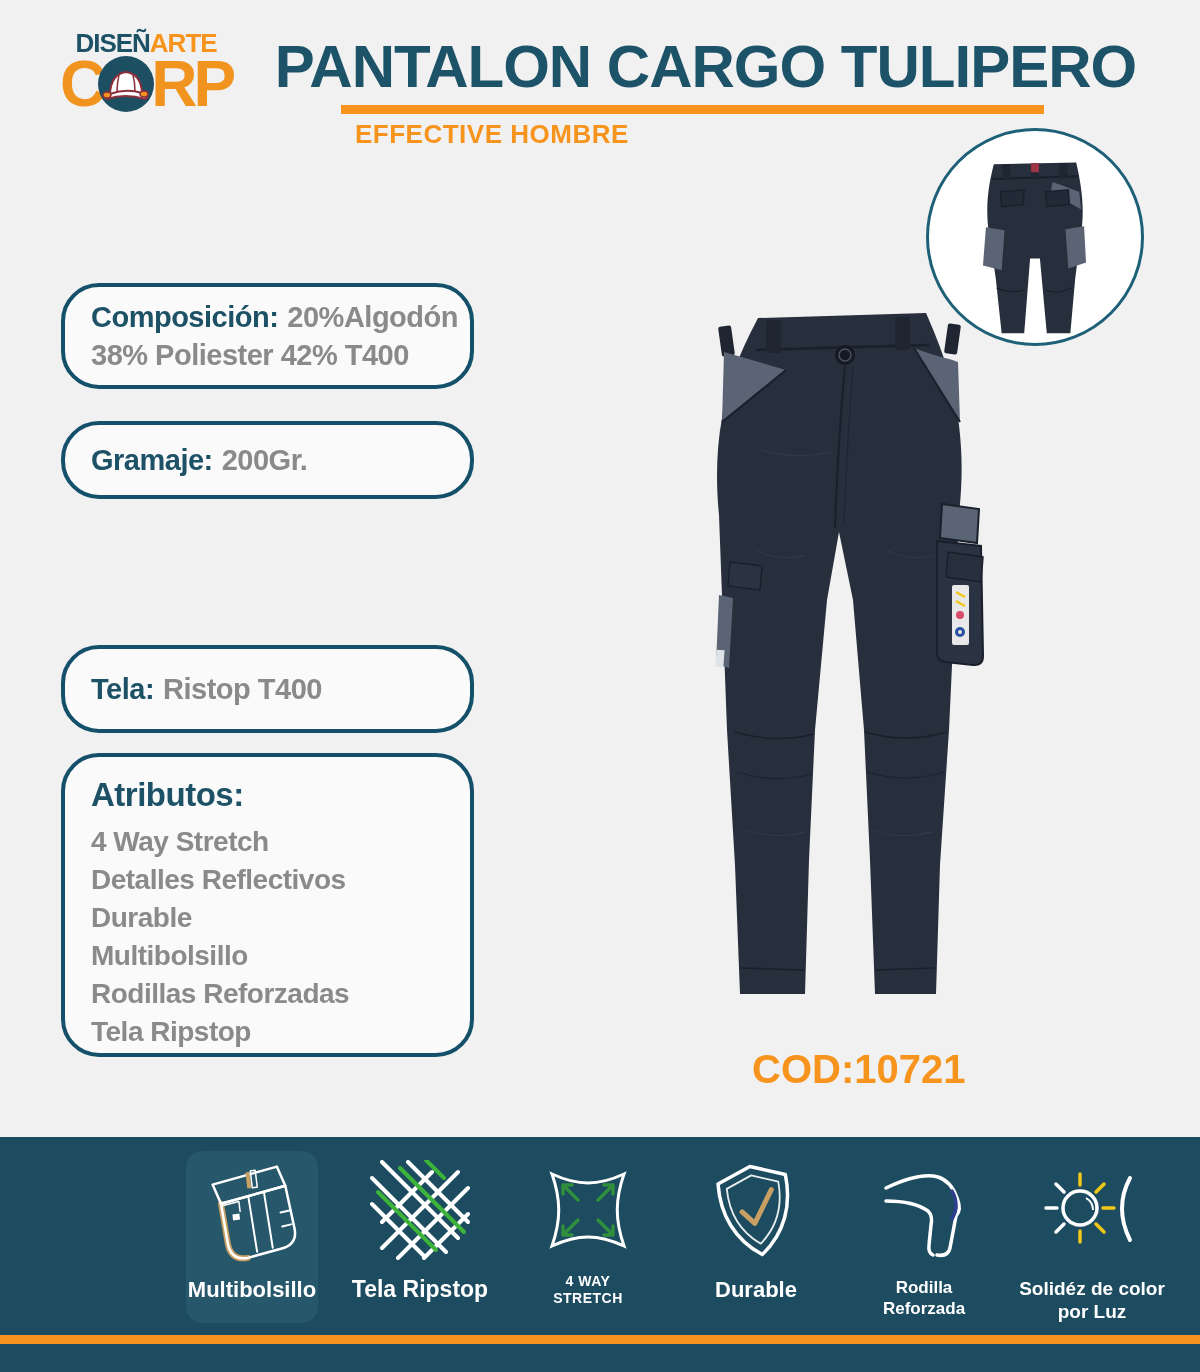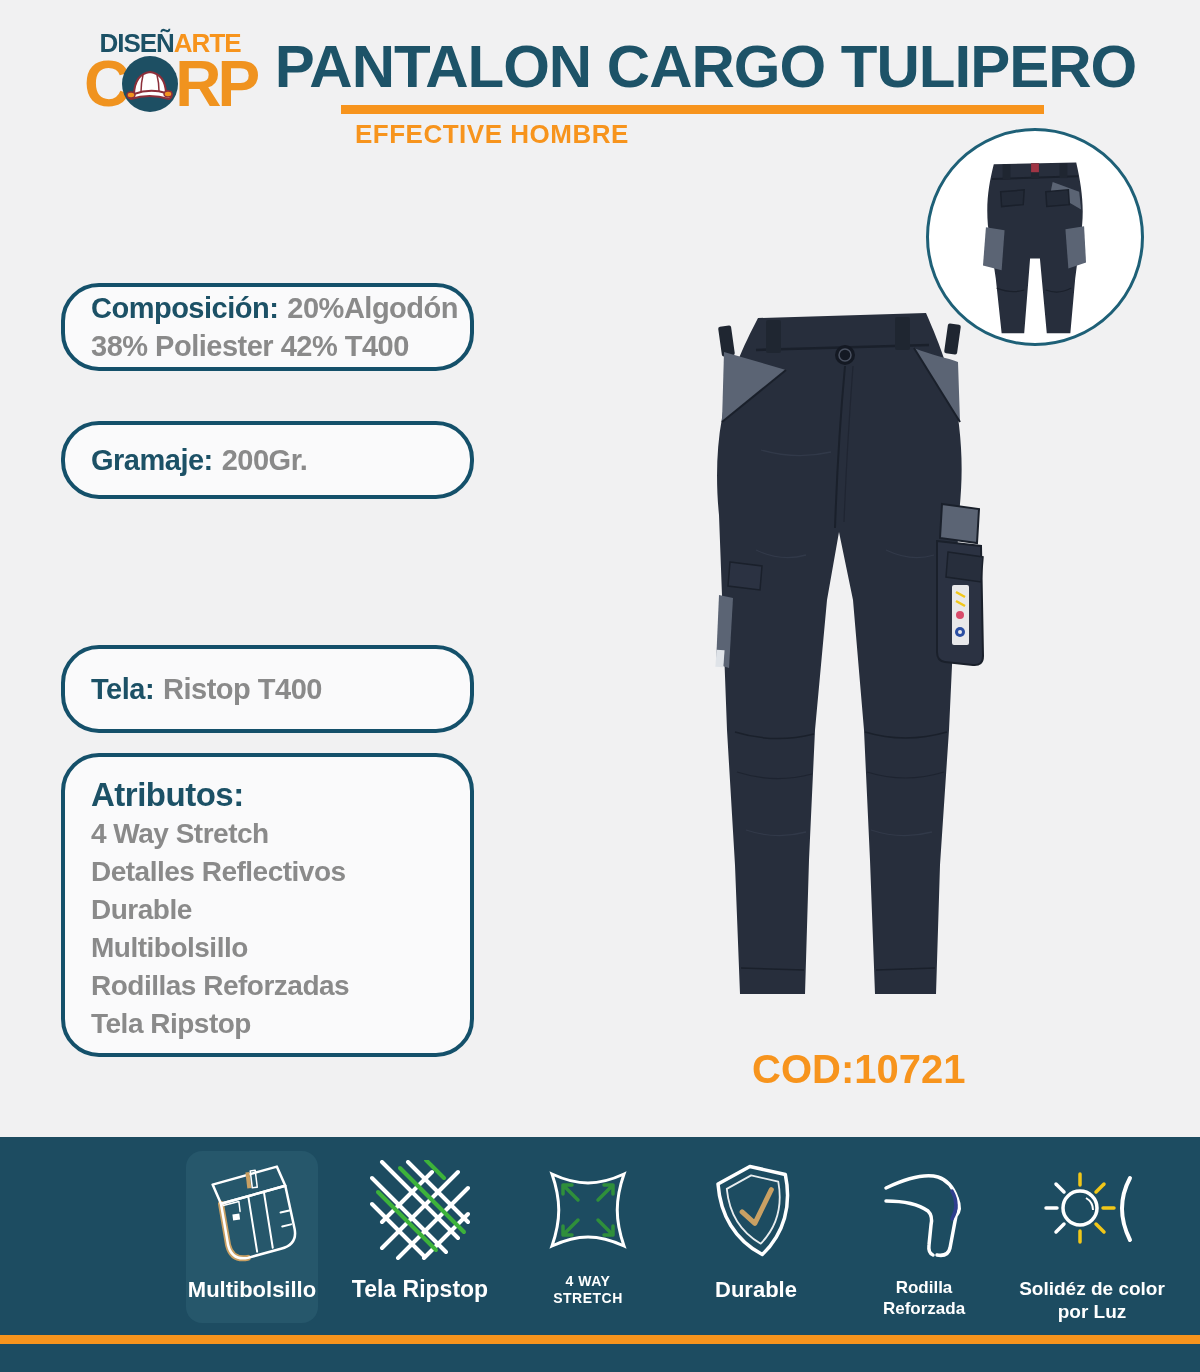--- a/index.html
+++ b/index.html
@@ -2,21 +2,21 @@
 <html><head>
 <meta charset="utf-8">
 <style>
   * { margin:0; padding:0; box-sizing:border-box; }
   html,body { background:#e6e6e6; }
   .page {
     position:relative; width:1200px; height:1372px; overflow:hidden;
     background:#f1f1f2; font-family:"Liberation Sans", sans-serif;
   }
   
-  .logo { position:absolute; left:66px; top:30px; width:160px; text-align:center;margin-left:24px; }
+  .logo { position:absolute; left:66px; top:30px; width:160px; text-align:center; }
   .logo-line1 { font-size:26px; font-weight:bold; letter-spacing:-1px; line-height:26px; white-space:nowrap; }
   .logo-line1 .t1 { color:#1c5166; }
   .logo-line1 .t2 { color:#f7941d; }
   .logo-corp { display:flex; align-items:center; justify-content:center; margin-top:-3px; height:62px; }
   .logo-corp .bigletter { font-size:64px; font-weight:bold; color:#f0931f; letter-spacing:-4px; line-height:60px; }
   .logo-helmet-circle {
     width:56px; height:56px; border-radius:50%; background:#1d4f63;
     margin:0 -3px 0 -4px; position:relative; flex:0 0 auto;
   }
   .logo-helmet-circle svg { position:absolute; left:1px; top:7px; }
@@ -32,26 +32,26 @@
   
   .spec-box {
     position:absolute; left:61px; width:413px; background:#fafafb;
     border:4px solid #14506a; border-radius:38px;
     display:flex; flex-direction:column; justify-content:center;
     padding:6px 18px 6px 26px;
   }
   .spec-line { font-weight:bold; font-size:29px; letter-spacing:-0.5px; line-height:38px; white-space:nowrap; }
   .spec-line .lbl { color:#1c5166; margin-right:9px; }
   .spec-line .val { color:#8a8a8a; }
-  .box-composicion { top:283px; height:88px; }
+  .box-composicion { top:283px; height:106px; }
   .box-gramaje     { top:421px; height:78px; }
   .box-genero      { top:528px; height:82px; }
   .box-tela        { top:645px; height:88px; }
   .box-atributos   { top:753px; height:304px; justify-content:flex-start; padding-top:18px; }
-  .attr-label { font-size:33px; font-weight:bold; color:#1c5166; letter-spacing:-0.5px; line-height:40px; margin-bottom:0; }
+  .attr-label { font-size:33px; font-weight:bold; color:#1c5166; letter-spacing:-0.5px; line-height:40px; margin-bottom:8px; }
   .attr-item { font-size:28px; font-weight:bold; color:#8a8a8a; letter-spacing:-0.5px; line-height:38px; }
   
   .pants-front { position:absolute; left:686px; top:300px; width:308px; height:726px; }
   
   .product-code { position:absolute; left:752px; top:1047px; font-size:40px; font-weight:bold; color:#f7941d; letter-spacing:0; }
   
   .banner { position:absolute; left:0; top:1137px; width:1200px; height:235px; background:#1d4c61; }
   .banner-stripe { position:absolute; left:0; top:198px; width:100%; height:9px; background:#f7941d; }
   .feature-tile { position:absolute; left:186px; top:14px; width:132px; height:172px; background:#26576b; border-radius:16px; }
   .features { position:absolute; left:168px; top:10px; display:flex; }

